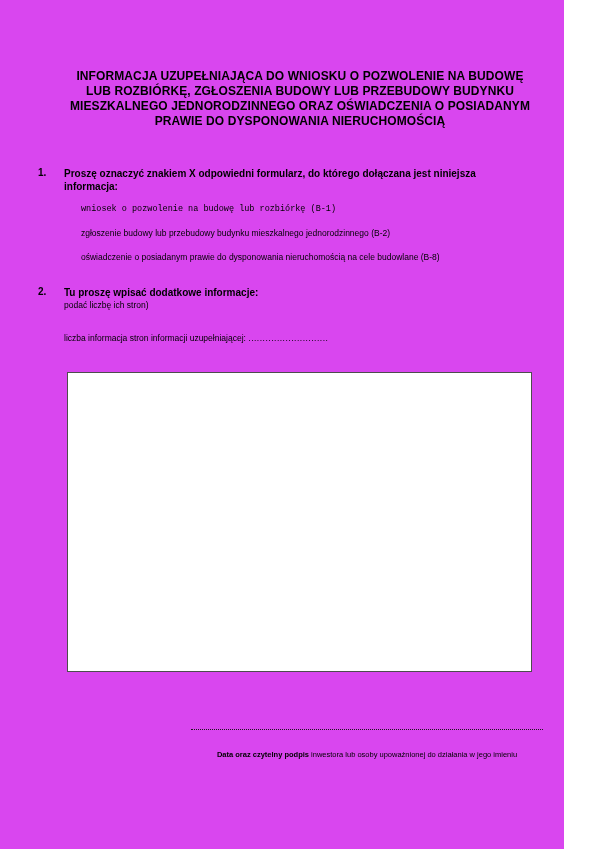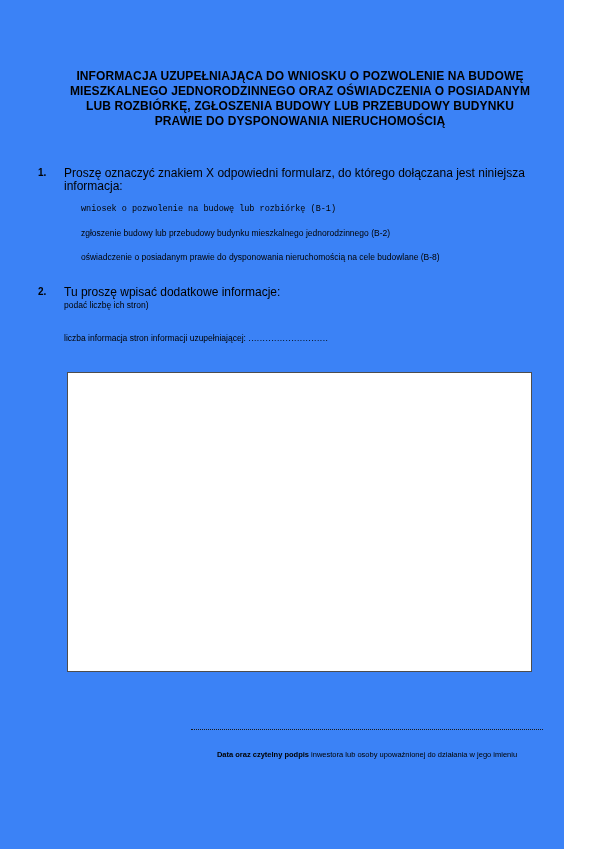--- a/index.html
+++ b/index.html
@@ -1,20 +1,20 @@
 <!DOCTYPE html>
 <html><head>
 <meta charset="utf-8">
 <style>
   html, body { margin: 0; padding: 0; background: #ffffff; }
   .page {
     position: relative;
     width: 564px;
     height: 849px;
-    background: #3b82f6;
+    background: #d946ef;
     font-family: "Liberation Sans", "DejaVu Sans", sans-serif;
     color: #000000;
     overflow: hidden;
   }
   .title-block {
     position: absolute;
     top: 69px; left: 0; width: 600px;
     text-align: center;
     font-weight: bold;
     font-size: 12px;
@@ -23,21 +23,21 @@
   }
   .section { position: absolute; left: 38px; width: 520px; }
   .sec1 { top: 167px; }
   .sec2 { top: 286px; }
   .sec-num {
     position: absolute; left: 0; top: 0;
     font-weight: bold; font-size: 10px;
   }
   .sec-body { padding-left: 26px; }
   .sec-heading {
-    font-weight: normal; font-size: 12px; line-height: 13px;
+    font-weight: bold; font-size: 10px; line-height: 13px;
   }
   .options { position: absolute; left: 81px; top: 204px; width: 500px; }
   .option-row {
     position: absolute; left: 0; width: 500px;
     font-size: 8.5px; line-height: 11px;
   }
   .opt-0 { top: 0; font-family: Liberation Mono, monospace; }
   .opt-1 { top: 24px; }
   .opt-2 { top: 48px; }
   .sec-note {
@@ -71,22 +71,22 @@
   }
   .sig-bold { font-weight: bold; }
 </style>
 </head>
 <body>
 
 <div class="page">
 
   <div class="title-block">
     <div>INFORMACJA UZUPEŁNIAJĄCA DO WNIOSKU O POZWOLENIE NA BUDOWĘ</div>
+    <div>LUB ROZBIÓRKĘ, ZGŁOSZENIA BUDOWY LUB PRZEBUDOWY BUDYNKU</div>
     <div>MIESZKALNEGO JEDNORODZINNEGO ORAZ OŚWIADCZENIA O POSIADANYM</div>
-    <div>LUB ROZBIÓRKĘ, ZGŁOSZENIA BUDOWY LUB PRZEBUDOWY BUDYNKU</div>
     <div>PRAWIE DO DYSPONOWANIA NIERUCHOMOŚCIĄ</div>
   </div>
 
   <div class="section sec1">
     <span class="sec-num">1.</span>
     <div class="sec-body">
       <div class="sec-heading">
         <div>Proszę oznaczyć znakiem X odpowiedni formularz, do którego dołączana jest niniejsza</div>
         <div>informacja:</div>
       </div>

